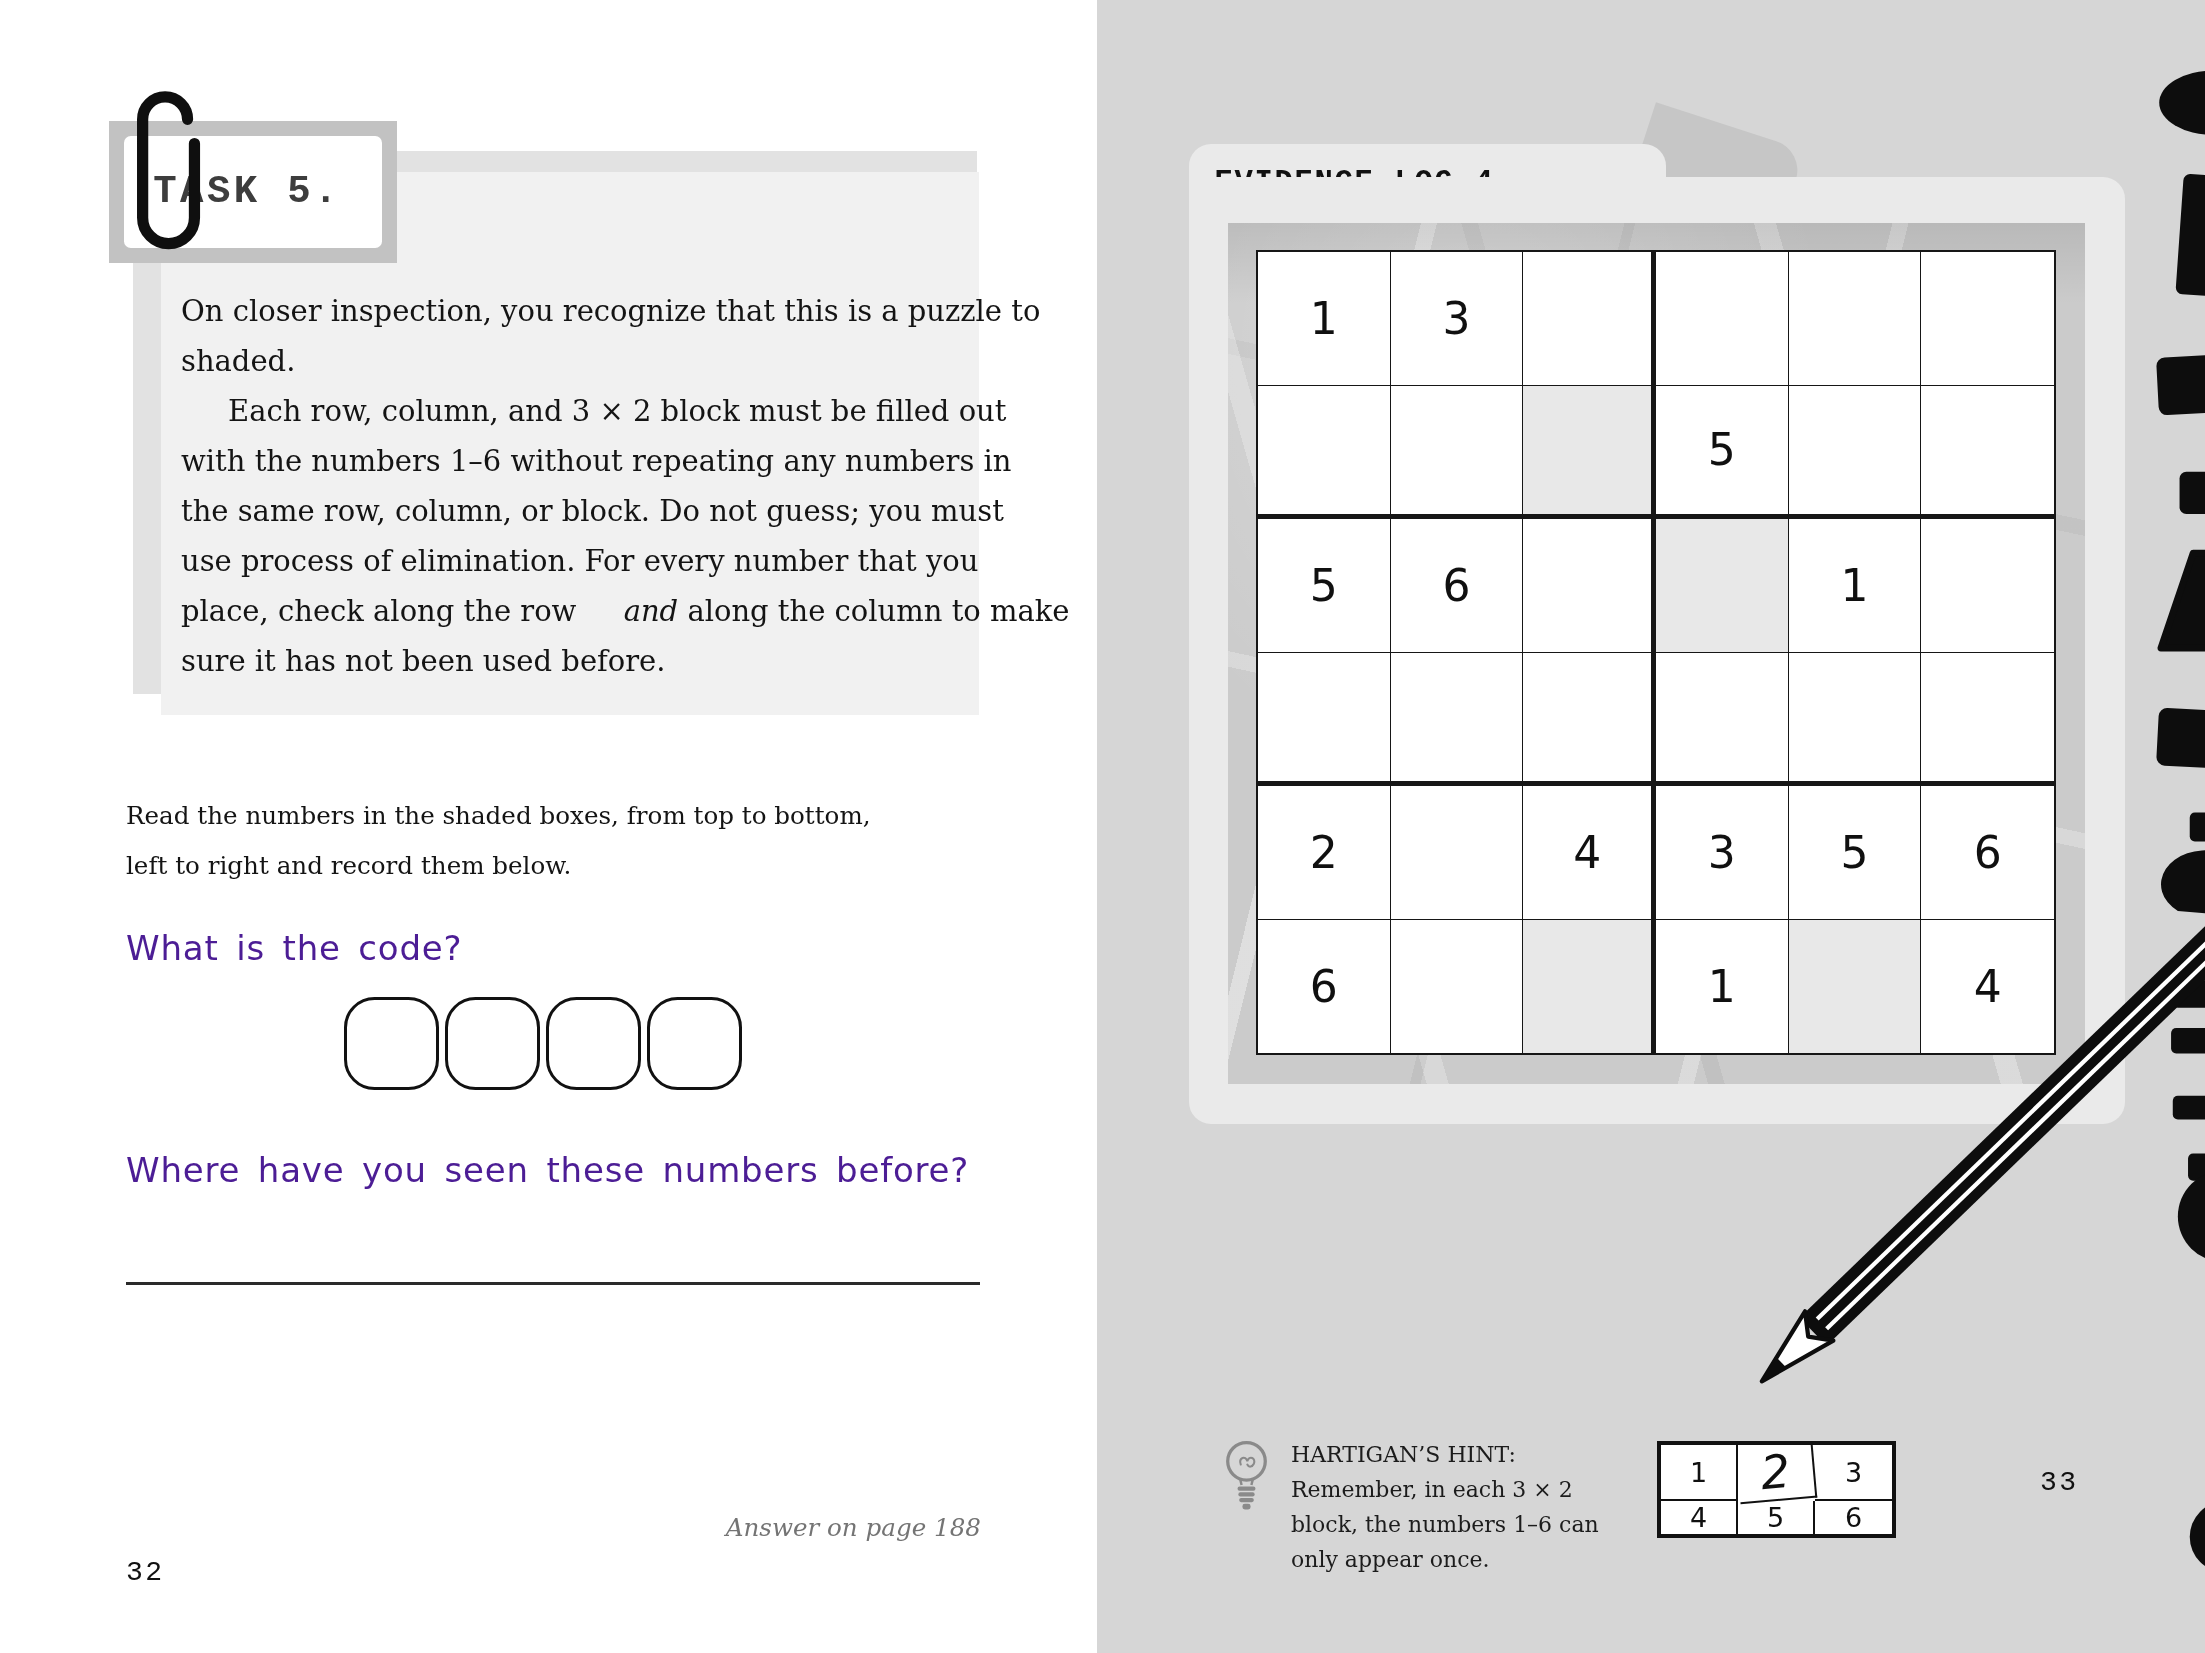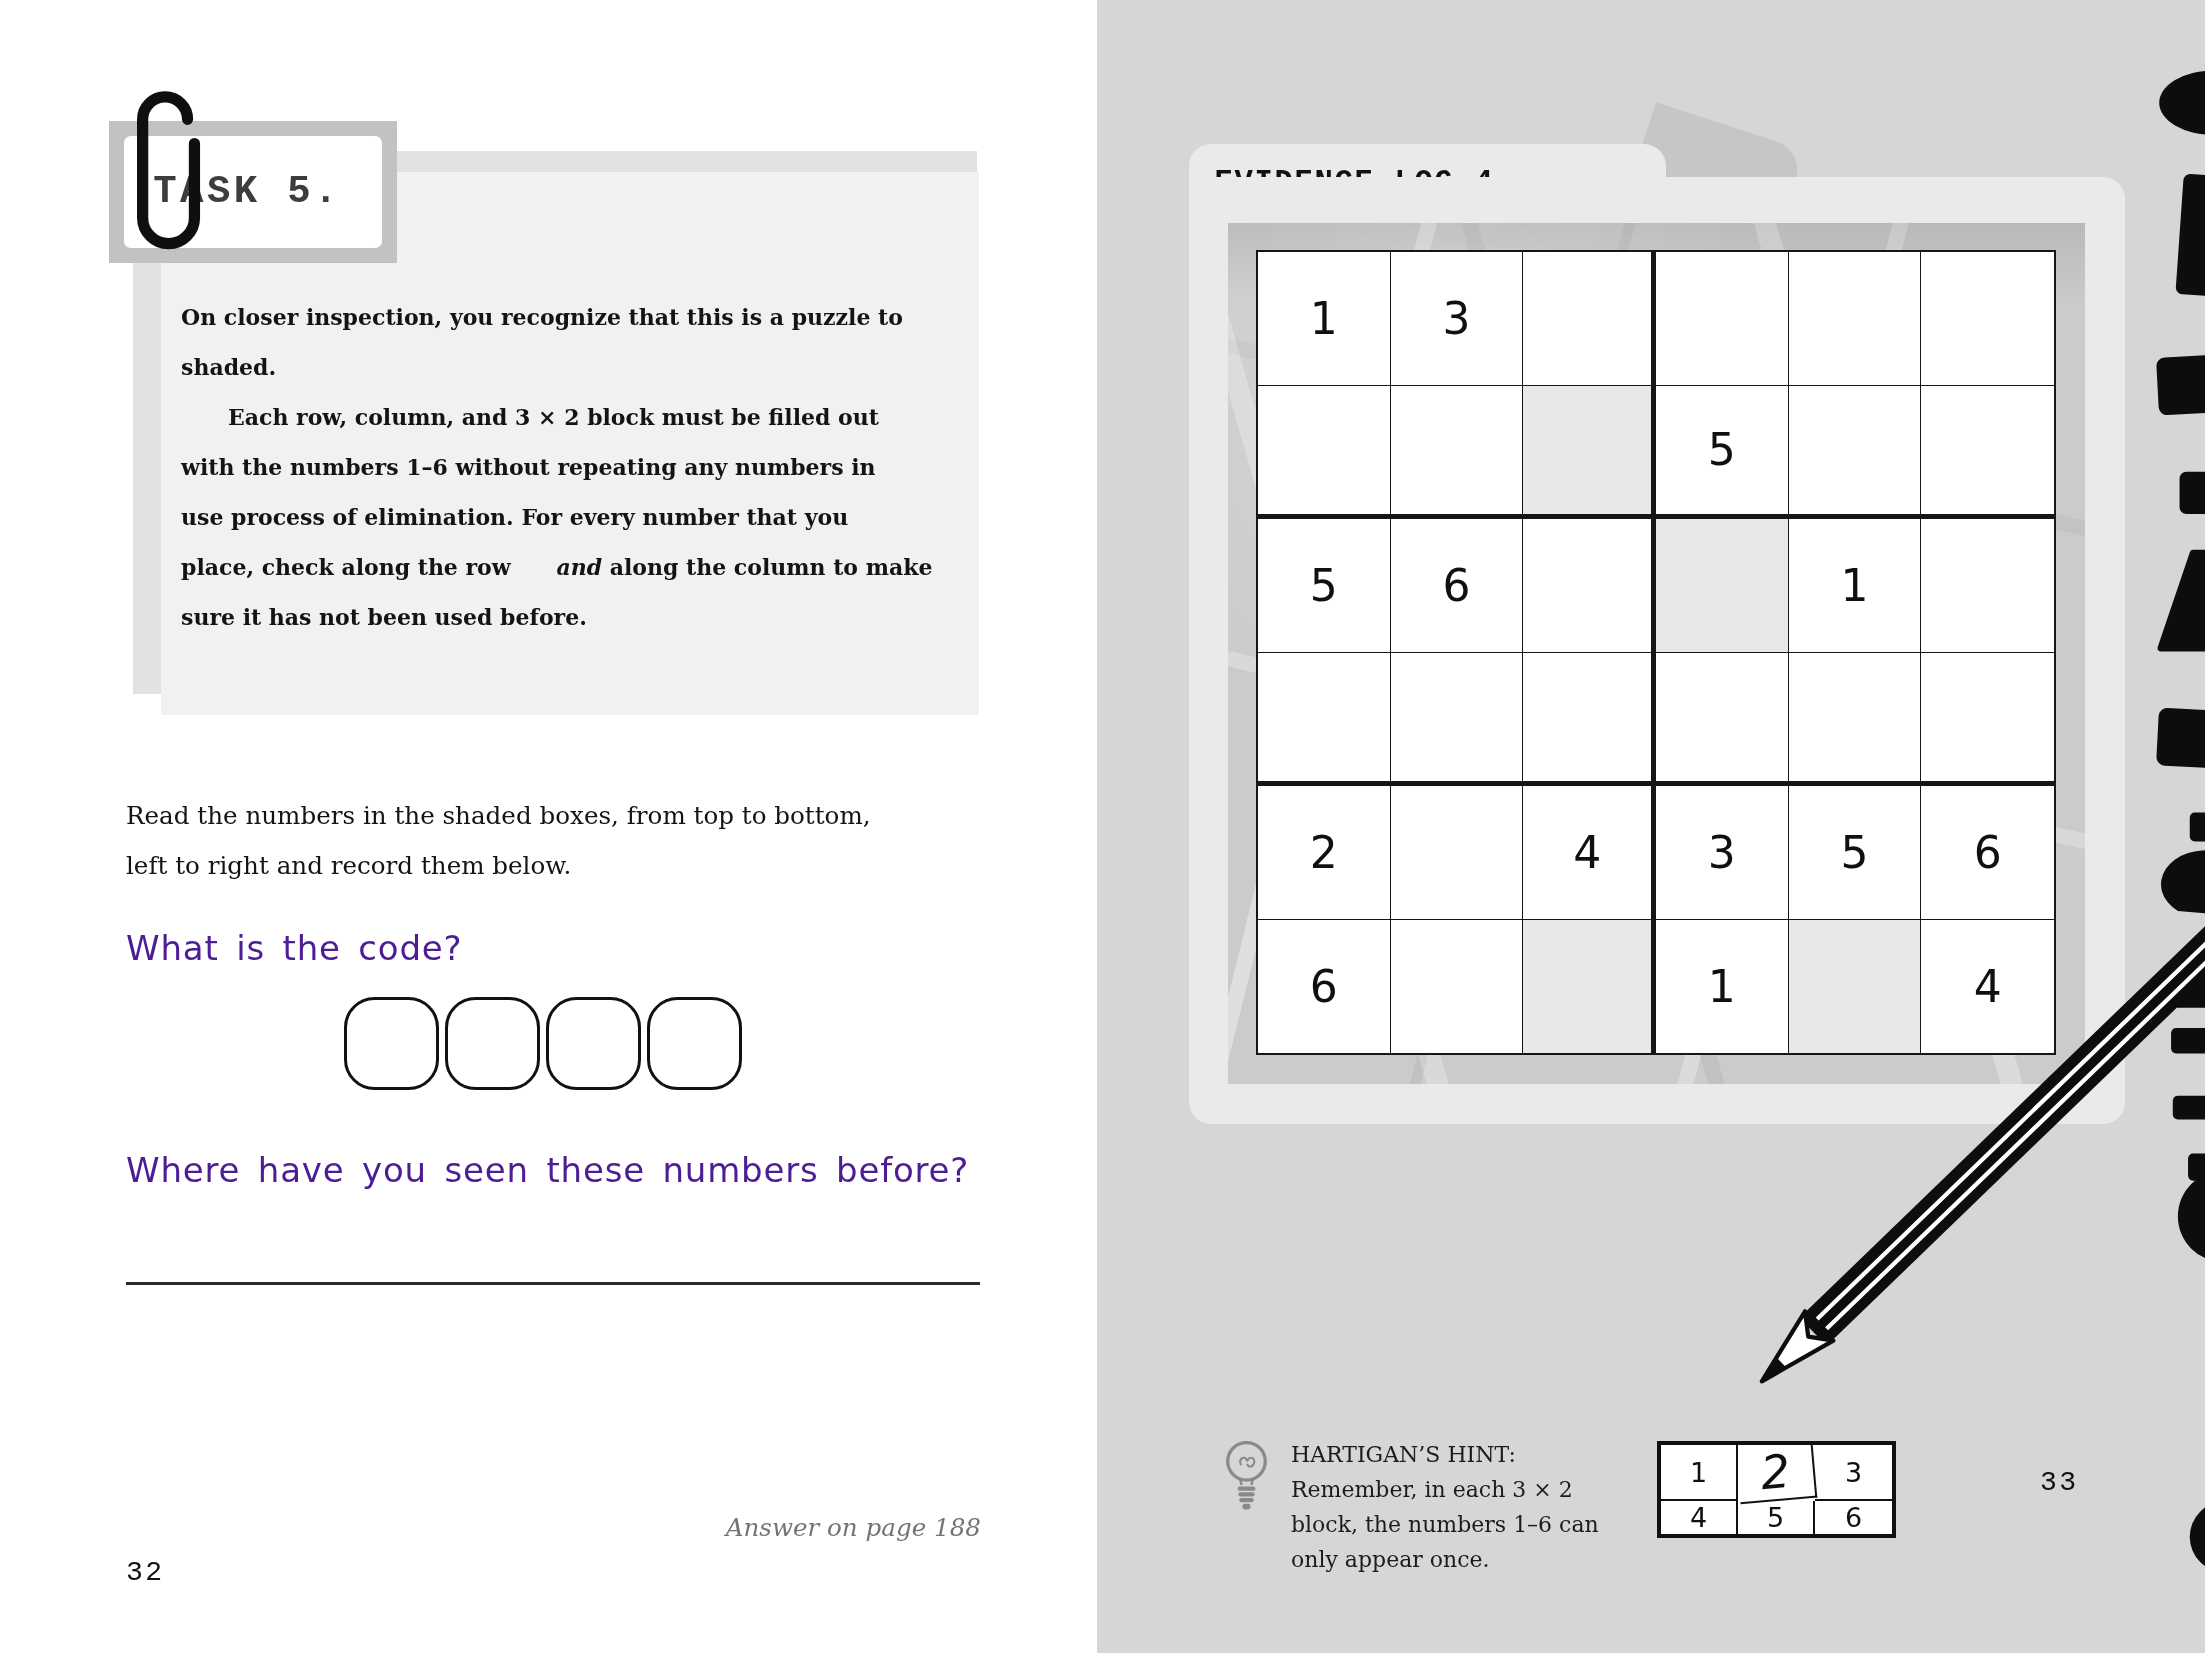--- a/index.html
+++ b/index.html
@@ -16,21 +16,21 @@
   .panel-front{position:absolute;left:161px;top:172px;width:818px;height:543px;background:var(--panel-front,#f1f1f1);z-index:2;}
   .label-frame{position:absolute;left:109px;top:121px;width:288px;height:142px;background:var(--label-frame,#c2c2c2);z-index:3;}
   .label-box{
     position:absolute;left:15.3px;top:15.3px;width:258px;height:112px;background:#ffffff;border-radius:6.8px;
     display:flex;align-items:center;padding-left:29px;box-sizing:border-box;
   }
   .label-box span{
     font-family:"Liberation Mono", monospace;font-weight:700;font-size:39px;letter-spacing:3.4px;color:var(--task-ink,#3d3d3d);
   }
   .paperclip{position:absolute;left:115px;top:81px;width:95px;height:182px;z-index:6;}
-  .task-body{position:absolute;left:181px;top:292px;z-index:4;font-size:22px;line-height:50px;color:var(--ink,#141414);font-weight:bold;}
+  .task-body{position:absolute;left:181px;top:286px;z-index:4;font-size:29px;line-height:50px;color:var(--ink,#141414);}
   .tline{white-space:nowrap;}
   .tline .it{font-style:italic;margin-left:38px;}
   .tline .ind{padding-left:47px;}
   .instruction{position:absolute;left:126px;top:791px;font-size:24.6px;line-height:50px;color:var(--ink,#141414);}
   .code-q,.where-q{
     position:absolute;margin:0;font-family:"DejaVu Sans", sans-serif;font-weight:normal;
     font-size:34px;color:#4c1d95;letter-spacing:0.8px;word-spacing:6px;white-space:nowrap;
   }
   .code-q{left:126px;top:928px;}
   .where-q{left:126px;top:1150px;}
@@ -117,20 +117,21 @@
 
   <svg class="paperclip" viewBox="0 0 110 210">
     <path d="M84,44 a26,26 0 0 0 -52,0 V158 a30,30 0 0 0 60,0 V72" fill="none" stroke="#0f0f0f" stroke-width="13" stroke-linecap="round"></path>
   </svg>
 
   <div class="task-body">
       <div class="tline"><span>On closer inspection, you recognize that this is a puzzle to</span></div>
       <div class="tline"><span>shaded.</span></div>
       <div class="tline"><span class="ind">Each row, column, and 3 × 2 block must be filled out</span></div>
       <div class="tline"><span>with the numbers 1–6 without repeating any numbers in</span></div>
+      <div class="tline"><span>the same row, column, or block. Do not guess; you must</span></div>
       <div class="tline"><span>use process of elimination. For every number that you</span></div>
       <div class="tline"><span>place, check along the row </span><span class="it">and</span><span> along the column to make</span></div>
       <div class="tline"><span>sure it has not been used before.</span></div>
     </div>
   <div class="instruction">
       <div class="tline"><span>Read the numbers in the shaded boxes, from top to bottom,</span></div>
       <div class="tline"><span>left to right and record them below.</span></div>
     </div>
 
   <h2 class="code-q">What is the code?</h2>

